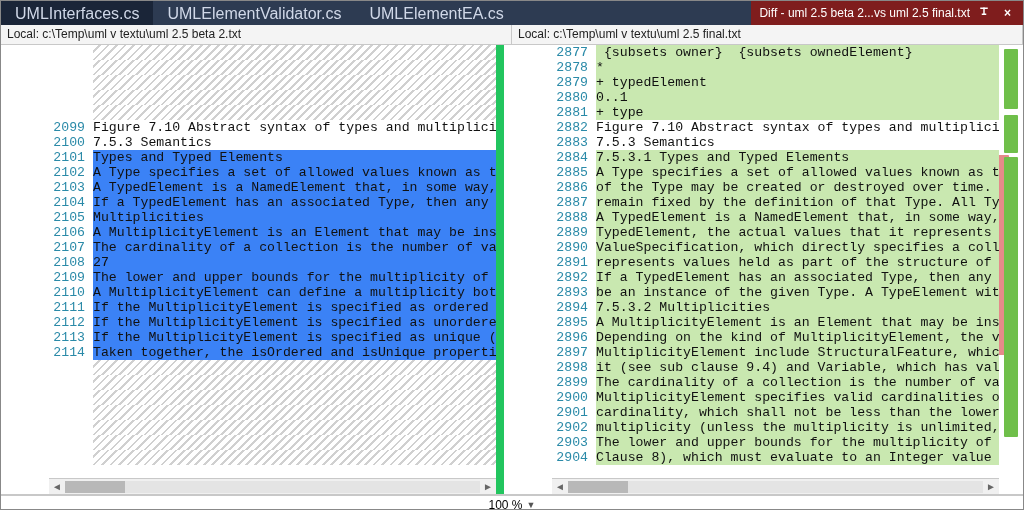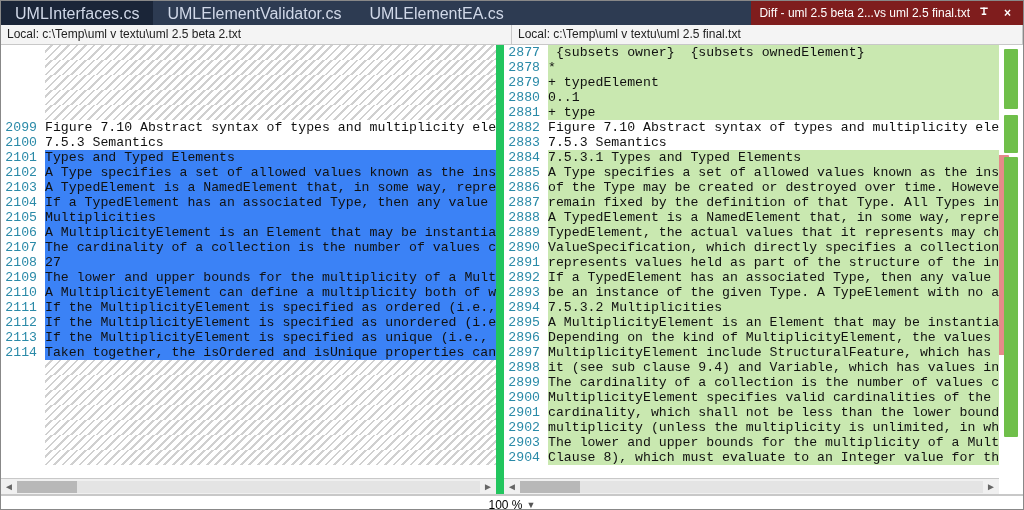--- a/index.html
+++ b/index.html
@@ -10,21 +10,21 @@
   .tab.active { background: #1a2538; }
   .tabbar .spacer { flex: 1; }
   .diff-title { background: #7f1d1d; color: #fff; padding: 4px 8px; display: flex; align-items: center; gap: 8px; white-space: nowrap; }
   .diff-title .icon { width: 14px; height: 14px; display: inline-block; }
   .close-x { font-weight: bold; cursor: pointer; padding: 0 4px; }
 
   .paths { display: flex; height: 20px; font-size: 12px; color: #222; border-bottom: 1px solid #c8c8c8; }
   .paths > div { flex: 1; padding: 2px 6px; background: #f4f4f4; border-right: 1px solid #c8c8c8; white-space: nowrap; overflow: hidden; }
 
   .panes { flex: 1; display: flex; overflow: hidden; border-bottom: 1px solid #c8c8c8; }
-  .pane { display: flex; flex-direction: column; overflow: hidden; background: #fff; position: relative; }
+  .pane { display: flex; flex-direction: column; overflow: hidden; background: #fff; position: relative; padding-left: 48px; }
   .pane.left { flex: 1; border-right: 8px solid #22c55e; }
   .pane.right { flex: 1; }
   .overview { width: 24px; background: #fff; display: flex; flex-direction: column; align-items: center; padding: 4px 2px; gap: 2px; }
   .ov-bar { width: 14px; border-radius: 1px; }
   .ov-green { background: #6fbf4a; }
   .ov-red  { background: #e58a8a; }
 
   .code { flex: 1; overflow: hidden; font-family: Consolas, "Courier New", monospace; font-size: 13.2px; line-height: 15px; white-space: pre; }
   .row { display: flex; height: 15px; }
   .ln { width: 44px; text-align: right; padding-right: 8px; color: #2a8aa8; flex-shrink: 0; }

